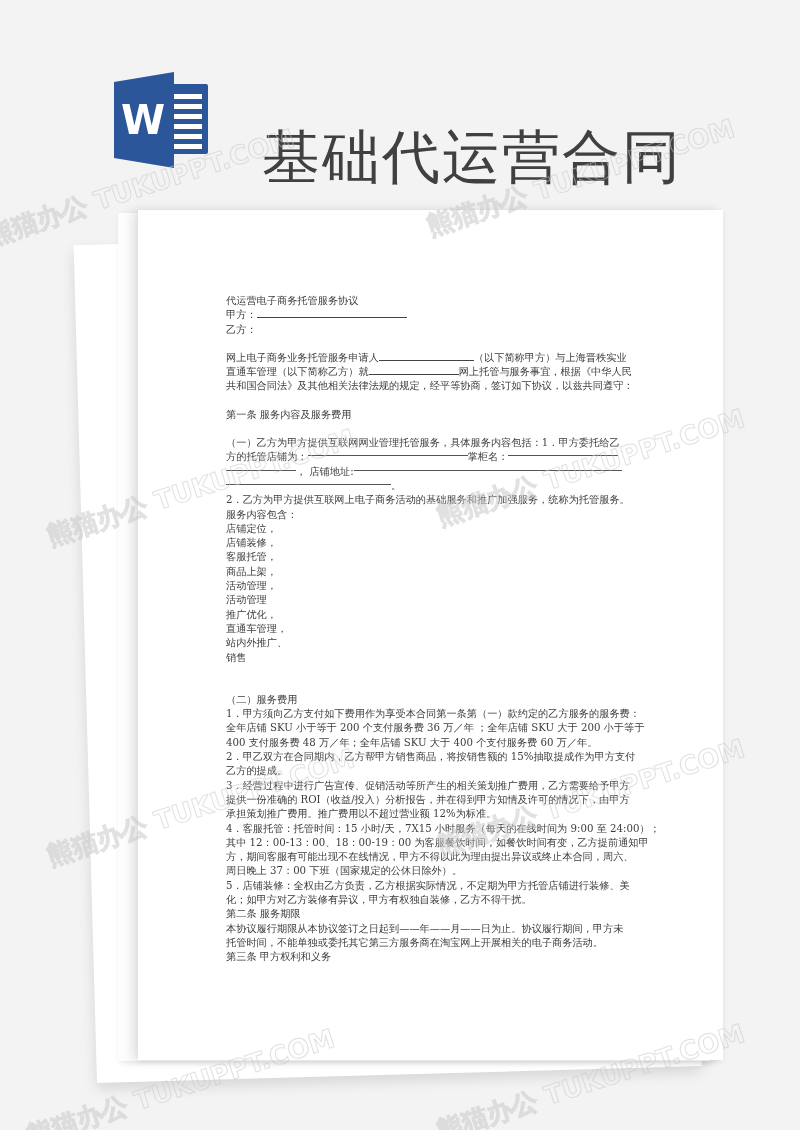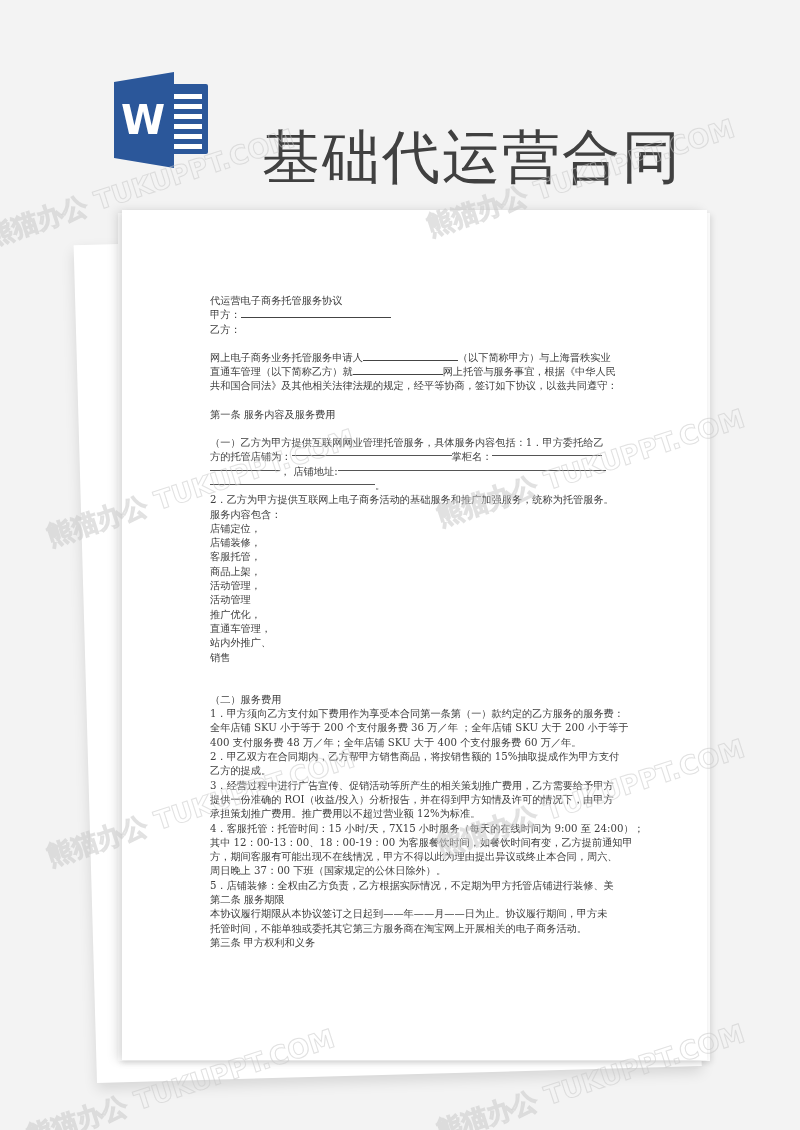--- a/index.html
+++ b/index.html
@@ -30,21 +30,21 @@
     background: #ffffff;
     transform: rotate(-1.6deg); transform-origin: 0 100%;
     box-shadow: 0 6px 14px rgba(0,0,0,0.12);
   }
   .sheet-mid {
     position: absolute; left: 118px; top: 213px; width: 592px; height: 848px;
     background: #fdfdfd;
     box-shadow: 2px 2px 6px rgba(0,0,0,0.10);
   }
   .page {
-    position: absolute; left: 122px; top: 210px; width: 585px; height: 850px;
+    position: absolute; left: 138px; top: 210px; width: 585px; height: 850px;
     background: #ffffff;
     box-shadow: -6px 0 10px rgba(0,0,0,0.10), 0 2px 6px rgba(0,0,0,0.06);
   }
   .content {
     position: absolute; left: 88px; top: 84px; width: 440px;
     font-size: 10.2px; line-height: 14.3px; color: #3d3d3d;
   }
   .content p { margin: 0; }
   .gap { height: 14px; }
   .gap2 { height: 28px; }
@@ -123,19 +123,20 @@
     <p>2．甲乙双方在合同期内，乙方帮甲方销售商品，将按销售额的 15%抽取提成作为甲方支付</p>
     <p>乙方的提成。</p>
     <p>3．经营过程中进行广告宣传、促销活动等所产生的相关策划推广费用，乙方需要给予甲方</p>
     <p>提供一份准确的 ROI（收益/投入）分析报告，并在得到甲方知情及许可的情况下，由甲方</p>
     <p>承担策划推广费用。推广费用以不超过营业额 12%为标准。</p>
     <p>4．客服托管：托管时间：15 小时/天，7X15 小时服务（每天的在线时间为 9:00 至 24:00）；</p>
     <p>其中 12：00-13：00、18：00-19：00 为客服餐饮时间，如餐饮时间有变，乙方提前通知甲</p>
     <p>方，期间客服有可能出现不在线情况，甲方不得以此为理由提出异议或终止本合同，周六、</p>
     <p>周日晚上 37：00 下班（国家规定的公休日除外）。</p>
     <p>5．店铺装修：全权由乙方负责，乙方根据实际情况，不定期为甲方托管店铺进行装修、美</p>
+    <p>化；如甲方对乙方装修有异议，甲方有权独自装修，乙方不得干扰。</p>
 
     <p>第二条 服务期限</p>
     <p>本协议履行期限从本协议签订之日起到——年——月——日为止。协议履行期间，甲方未</p>
     <p>托管时间，不能单独或委托其它第三方服务商在淘宝网上开展相关的电子商务活动。</p>
     <p>第三条 甲方权利和义务</p>
   </div>
 </div>
 
 </body></html>

